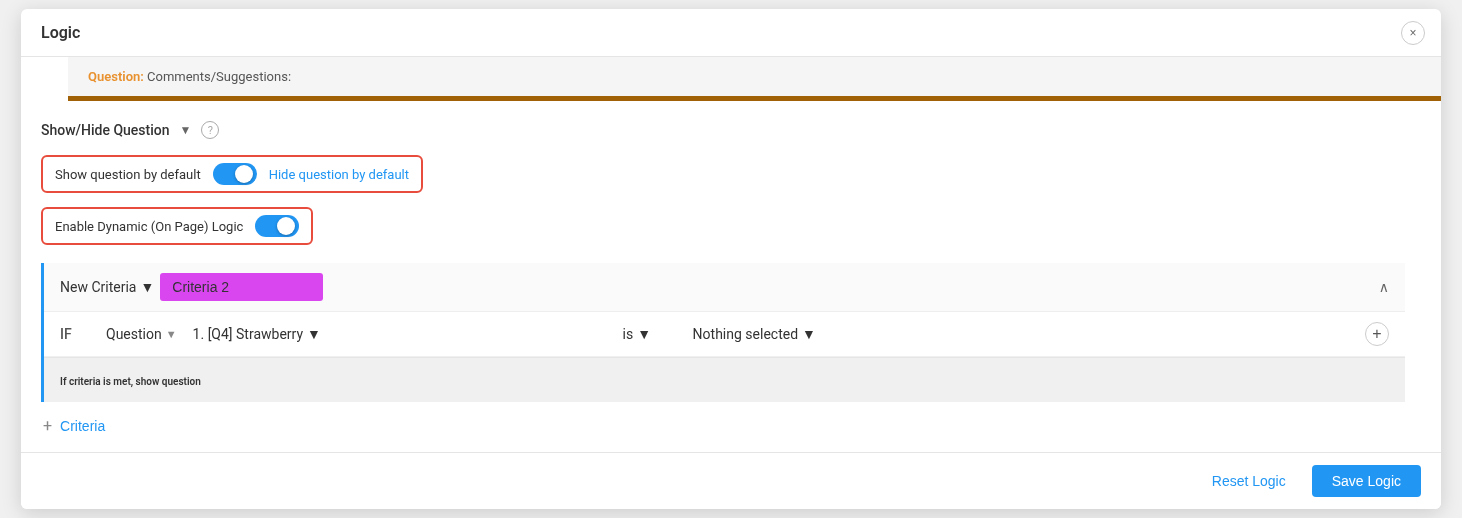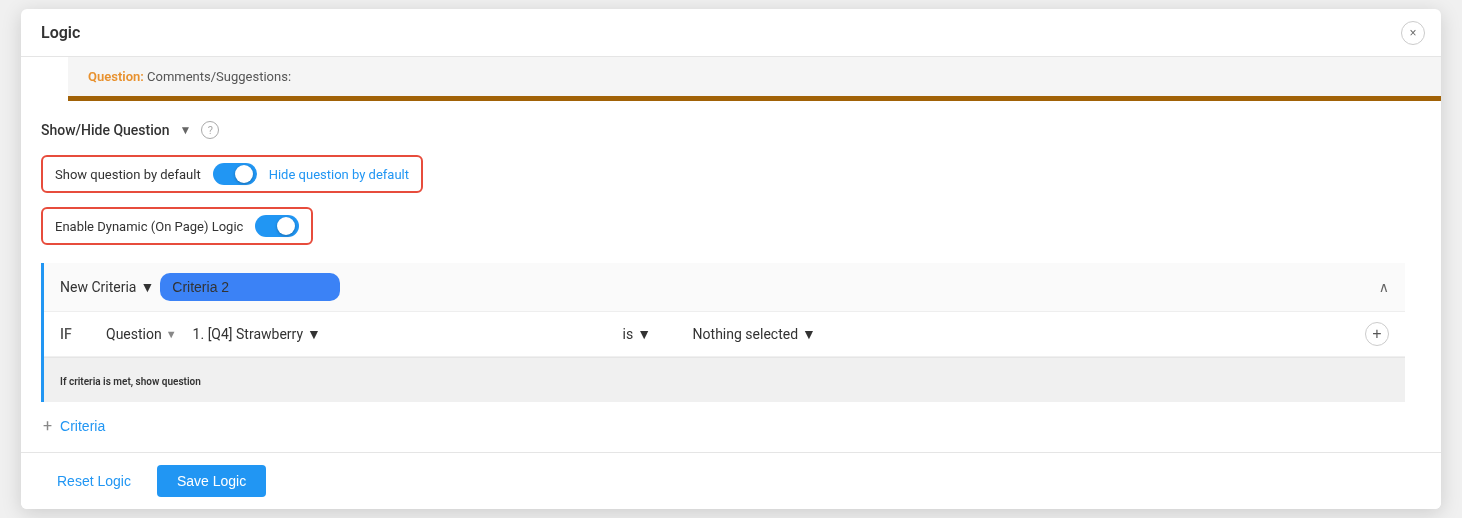--- a/index.html
+++ b/index.html
@@ -176,26 +176,26 @@
       background: transparent;
       font-size: 14px;
       color: #333;
       cursor: pointer;
       display: flex;
       align-items: center;
       gap: 4px;
     }
     .criteria-name-input {
       border: none;
-      background: #3b82f6;
+      background: #d946ef;
       padding: 6px 12px;
-      border-radius: 10px;
-      font-size: 14px;
-      color: #333;
-      width: 180px;
+      border-radius: 3px;
+      font-size: 14px;
+      color: #333;
+      width: 163px;
     }
     .criteria-header-spacer {
       flex: 1;
     }
     .chevron-up {
       color: #666;
       font-size: 14px;
       cursor: pointer;
     }
     
@@ -301,20 +301,21 @@
       color: #888;
     }
     
     .modal-footer {
       position: absolute;
       bottom: 0;
       right: 0;
       left: 0;
       padding: 12px 20px;
       display: flex;
+      justify-content: flex-end;
       gap: 10px;
       border-top: 1px solid #e5e5e5;
       background: #fff;
     }
     .reset-btn {
       background: none;
       border: none;
       color: #2196F3;
       font-size: 14px;
       cursor: pointer;

